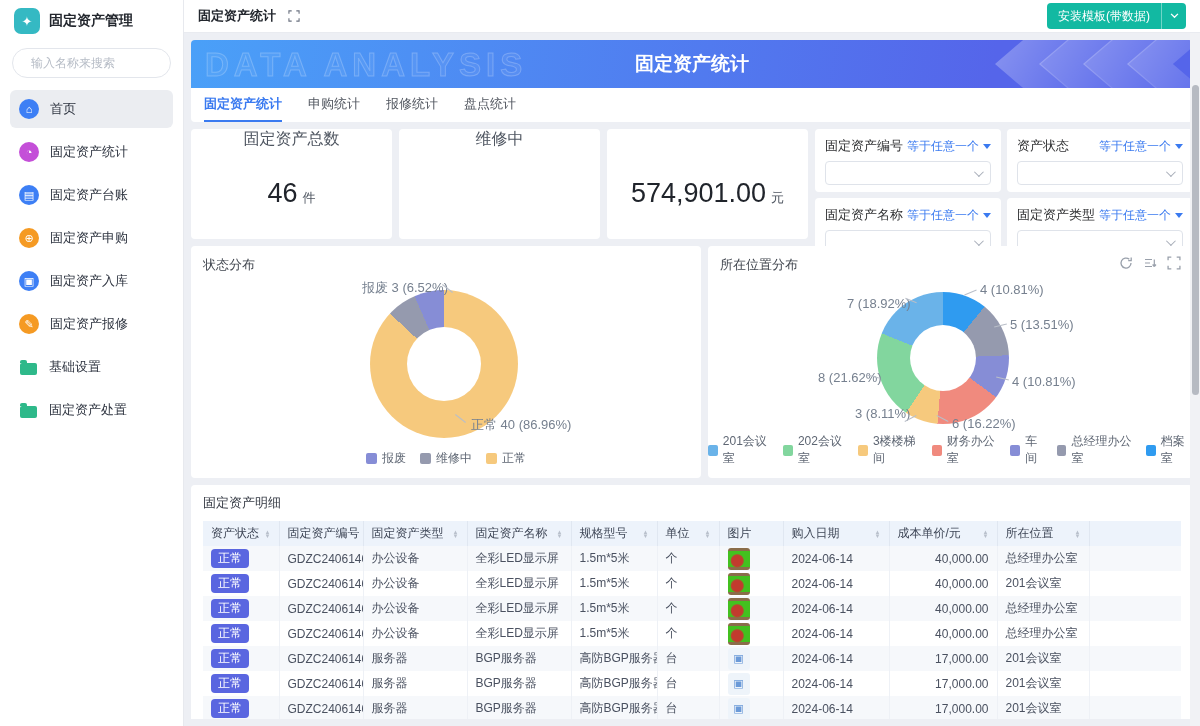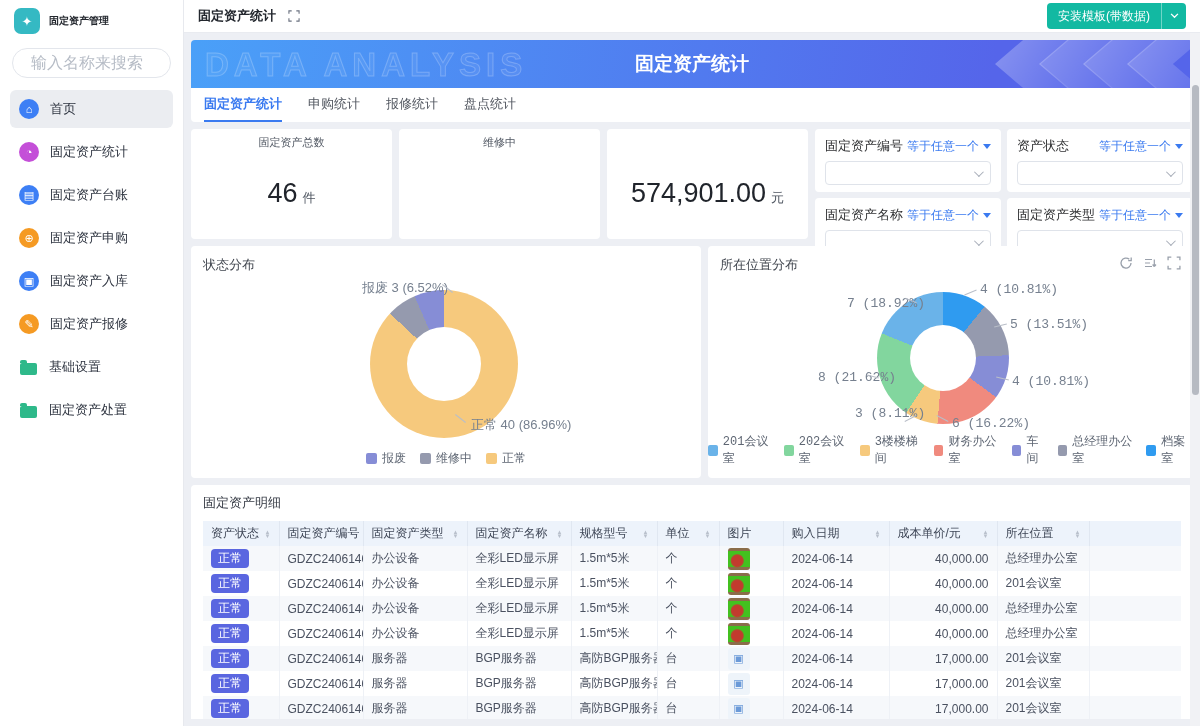--- a/index.html
+++ b/index.html
@@ -2,23 +2,23 @@
 <html><head>
 <meta charset="utf-8">
 <style>
   * { margin:0; padding:0; box-sizing:border-box; }
   html,body { width:1200px; height:726px; overflow:hidden; font-family:"Liberation Sans","DejaVu Sans",sans-serif; background:#edeff4; color:#303133; }
 
   
   .sidebar { position:absolute; left:0; top:0; width:184px; height:726px; background:#fff; border-right:1px solid #e7e9ee; z-index:5; }
   .logo-row { display:flex; align-items:center; gap:9px; height:42px; padding:0 14px; }
   .logo-box { width:26px; height:26px; border-radius:7px; background:#35b9c3; color:#fff; display:flex; align-items:center; justify-content:center; font-size:13px; }
-  .logo-title { font-size:10px; font-weight:bold; color:#23272e; }
+  .logo-title { font-size:14px; font-weight:bold; color:#23272e; }
   .search-wrap { margin:6px 12px 12px; height:30px; border:1px solid #e3e6ec; border-radius:15px; background:#fff; display:flex; align-items:center; gap:7px; padding:0 11px; }
-  .search-wrap input { border:0; outline:0; flex:1; font-size:16px; color:#45494f; background:transparent; font-family:inherit; }
+  .search-wrap input { border:0; outline:0; flex:1; font-size:12px; color:#45494f; background:transparent; font-family:inherit; }
   .search-wrap input::placeholder { color:#b6bcc6; }
   .menu-item { display:flex; align-items:center; gap:11px; height:38px; margin:0 10px 5px; padding:0 9px; border-radius:6px; font-size:13px; color:#2e3440; cursor:pointer; }
   .menu-item.active { background:#ebedf1; }
   .icon-circle { width:20px; height:20px; border-radius:50%; color:#fff; display:flex; align-items:center; justify-content:center; font-size:11px; line-height:1; flex:0 0 auto; }
   .icon-folder { width:17px; height:12px; border-radius:2px; position:relative; margin:3px 1px 0; flex:0 0 auto; }
   .icon-folder::before { content:""; position:absolute; left:0; top:-3px; width:7px; height:3px; border-radius:2px 2px 0 0; background:inherit; }
 
   
   .main { position:absolute; left:184px; top:0; width:1016px; height:726px; }
   .topbar { height:33px; background:#fff; border-bottom:1px solid #e9ebf0; display:flex; align-items:center; padding:0 14px; }
@@ -36,38 +36,38 @@
   .banner-title { position:absolute; left:50%; top:0; transform:translateX(-50%); line-height:48px; font-size:19px; font-weight:bold; color:#fff; }
   .banner-chevrons { position:absolute; right:-8px; top:0; height:48px; display:flex; }
   .chev { width:74px; height:48px; margin-left:-30px; background:linear-gradient(120deg,rgba(255,255,255,.30),rgba(255,255,255,.08)); clip-path:polygon(100% 0,38% 0,0 50%,38% 100%,100% 100%,62% 50%); }
   .tabs-bar { height:34px; background:#fff; display:flex; align-items:center; gap:26px; padding:0 13px; }
   .tab { font-size:13px; color:#51565f; height:34px; line-height:32px; cursor:pointer; border-bottom:2px solid transparent; }
   .tab.active { color:#3a7af0; font-weight:bold; border-bottom-color:#3a7af0; }
 
   
   .row-stats { display:flex; gap:7px; height:110px; flex:0 0 auto; }
   .stat-card { flex:0 0 201px; background:#fff; border-radius:4px; position:relative; }
-  .stat-label { text-align:center; padding-top:6px; font-size:11px; color:#4e5560; }
+  .stat-label { text-align:center; padding-top:0; font-size:16px; color:#4e5560; }
   .stat-value-wrap { position:absolute; left:0; right:0; top:52%; transform:translateY(-50%); text-align:center; padding-top:14px; }
   .stat-value { font-size:27px; color:#20242b; }
   .stat-unit { font-size:13px; color:#4e5560; margin-left:5px; }
   .filter-grid { flex:1; display:grid; grid-template-columns:1fr 1fr; grid-template-rows:1fr 1fr; gap:6px; }
   .filter-card { background:#fff; border-radius:4px; padding:8px 10px 7px; display:flex; flex-direction:column; }
   .filter-top { display:flex; align-items:center; justify-content:space-between; }
   .filter-label { font-size:13px; color:#303133; }
   .filter-op { font-size:12px; color:#3a7af0; display:flex; align-items:center; gap:4px; cursor:pointer; }
   .tri-down { width:0; height:0; border-left:4px solid transparent; border-right:4px solid transparent; border-top:5px solid #3a7af0; }
   .filter-select { margin-top:6px; height:24px; border:1px solid #dfe3ea; border-radius:4px; background:#fff; display:flex; align-items:center; justify-content:flex-end; padding:0 9px; cursor:pointer; }
   .sel-arrow { width:7px; height:7px; border-right:1.4px solid #a8aeb9; border-bottom:1.4px solid #a8aeb9; transform:rotate(45deg) translateY(-2px); }
 
   
   .row-charts { display:flex; gap:7px; height:232px; flex:0 0 auto; }
   .chart-card { background:#fff; border-radius:4px; position:relative; }
   .chart-card.left { flex:0 0 510px; }
-  .chart-card.right { flex:1;font-family:Liberation Mono, monospace; }
+  .chart-card.right { flex:1; }
   .chart-title { position:absolute; left:12px; top:10px; font-size:13px; color:#41464f; }
   .chart-tools { position:absolute; right:12px; top:10px; display:flex; gap:10px; align-items:center; }
   .chart-tools svg { cursor:pointer; }
   .donut { position:absolute; border-radius:50%; }
   .donut::after { content:""; position:absolute; left:25%; top:25%; width:50%; height:50%; border-radius:50%; background:#fff; }
   .callout { position:absolute; font-size:13px; color:#76808f; white-space:nowrap; }
   .lead { position:absolute; height:1px; background:#b9bec8; }
   .legend { position:absolute; left:0; right:0; bottom:11px; display:flex; justify-content:center; gap:14px; flex-wrap:nowrap; }
   .legend.tight { gap:10px; }
   .legend-item { display:flex; align-items:center; gap:5px; font-size:12px; color:#5e6673; cursor:pointer; }

